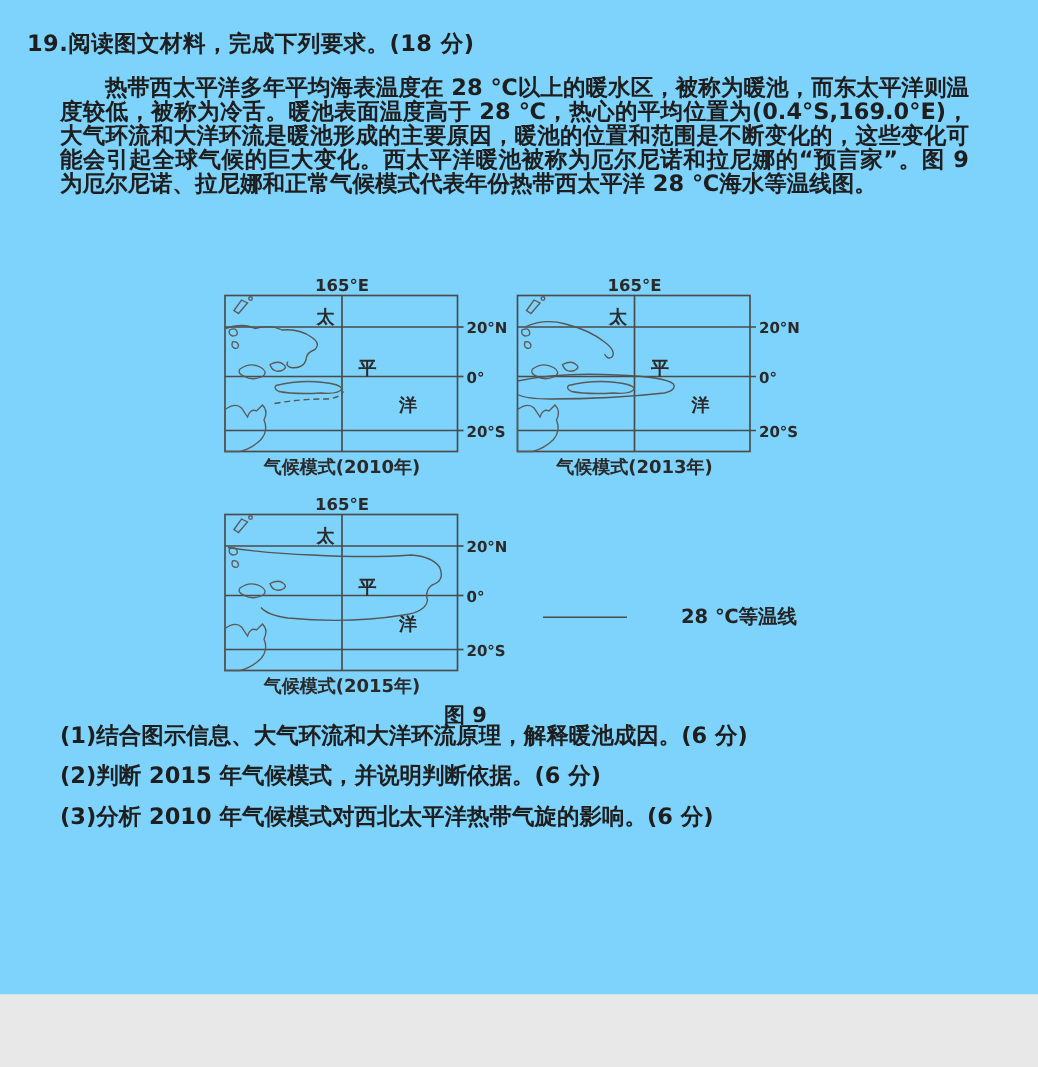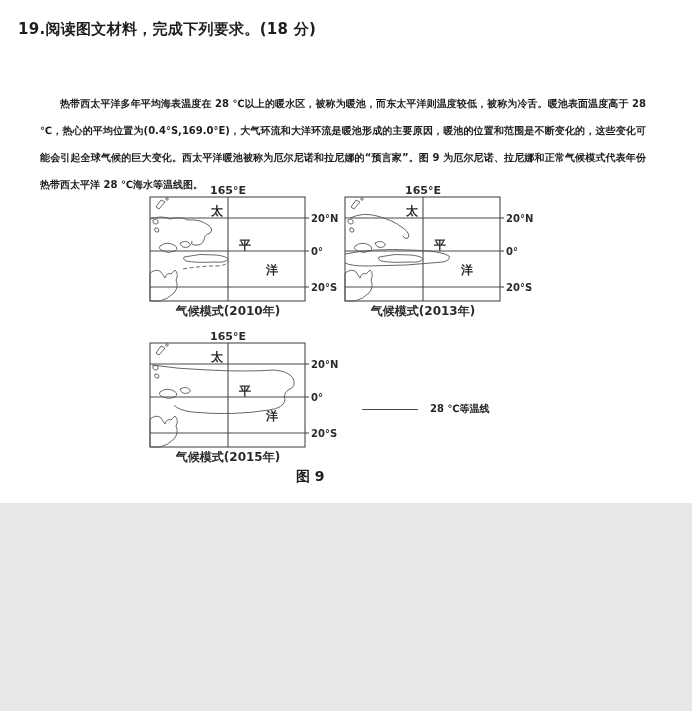--- a/index.html
+++ b/index.html
@@ -1,46 +1,46 @@
 <!DOCTYPE html>
 <html><head>
 <meta charset="utf-8">
 <style>
   html,body{margin:0;padding:0;background:#e8e8e8;}
   .page{
     position:relative;
-    width:692px;height:503px;
-    background:#ffffff;
+    width:692px;height:663px;
+    background:#7dd3fc;
     font-family:"DejaVu Sans","Liberation Sans",sans-serif;
     color:#1e1e1e;
     overflow:hidden;
     margin:0 auto;
   }
   .q-header{
     position:absolute;left:18px;top:20px;
     font-size:15px;font-weight:bold;letter-spacing:.3px;
   }
   .stimulus{
     position:absolute;left:40px;top:50px;width:606px;
-    font-size:10px;font-weight:bold;line-height:27px;
-    text-indent:2em;text-align:justify;margin-top:40px;
+    font-size:15px;font-weight:bold;line-height:16px;
+    text-indent:2em;text-align:justify;
   }
   .figure-area{position:absolute;left:0;top:16px;width:692px;height:711px;pointer-events:none;}
   .map{position:absolute;}
   .map-2010{left:148px;top:168px;}
   .map-2013{left:343px;top:168px;}
   .map-2015{left:148px;top:314px;}
   .map svg{display:block;}
   .map text{font-family:"DejaVu Sans","Liberation Sans",sans-serif;fill:#2a2a2a;}
   .legend{
     position:absolute;left:362px;top:386px;
     display:flex;align-items:center;gap:12px;
   }
   .legend-line{width:56px;height:0;border-top:1.6px solid #4a4a4a;}
-  .legend-label{font-size:10px;font-weight:bold;color:#242424;}
+  .legend-label{font-size:13px;font-weight:bold;color:#242424;margin-left:24px;}
   .figure-label{
     position:absolute;left:296px;top:452px;width:100px;
     font-size:14px;font-weight:bold;
   }
   .questions{
     position:absolute;left:40px;top:477px;width:620px;
     font-size:15px;font-weight:bold;line-height:27.2px;
   }
   .q-line{white-space:nowrap;}
 </style>
@@ -165,14 +165,19 @@
     </div>
 
     <div class="legend">
       <span class="legend-line"></span>
       <span class="legend-label">28 ℃等温线</span>
     </div>
 
     <div class="figure-label">图 9</div>
   </div>
 
+  <div class="questions">
+    <div class="q-line">(1)结合图示信息、大气环流和大洋环流原理，解释暖池成因。(6 分)</div>
+    <div class="q-line">(2)判断 2015 年气候模式，并说明判断依据。(6 分)</div>
+    <div class="q-line">(3)分析 2010 年气候模式对西北太平洋热带气旋的影响。(6 分)</div>
+  </div>
 
 </div>
 
 </body></html>

